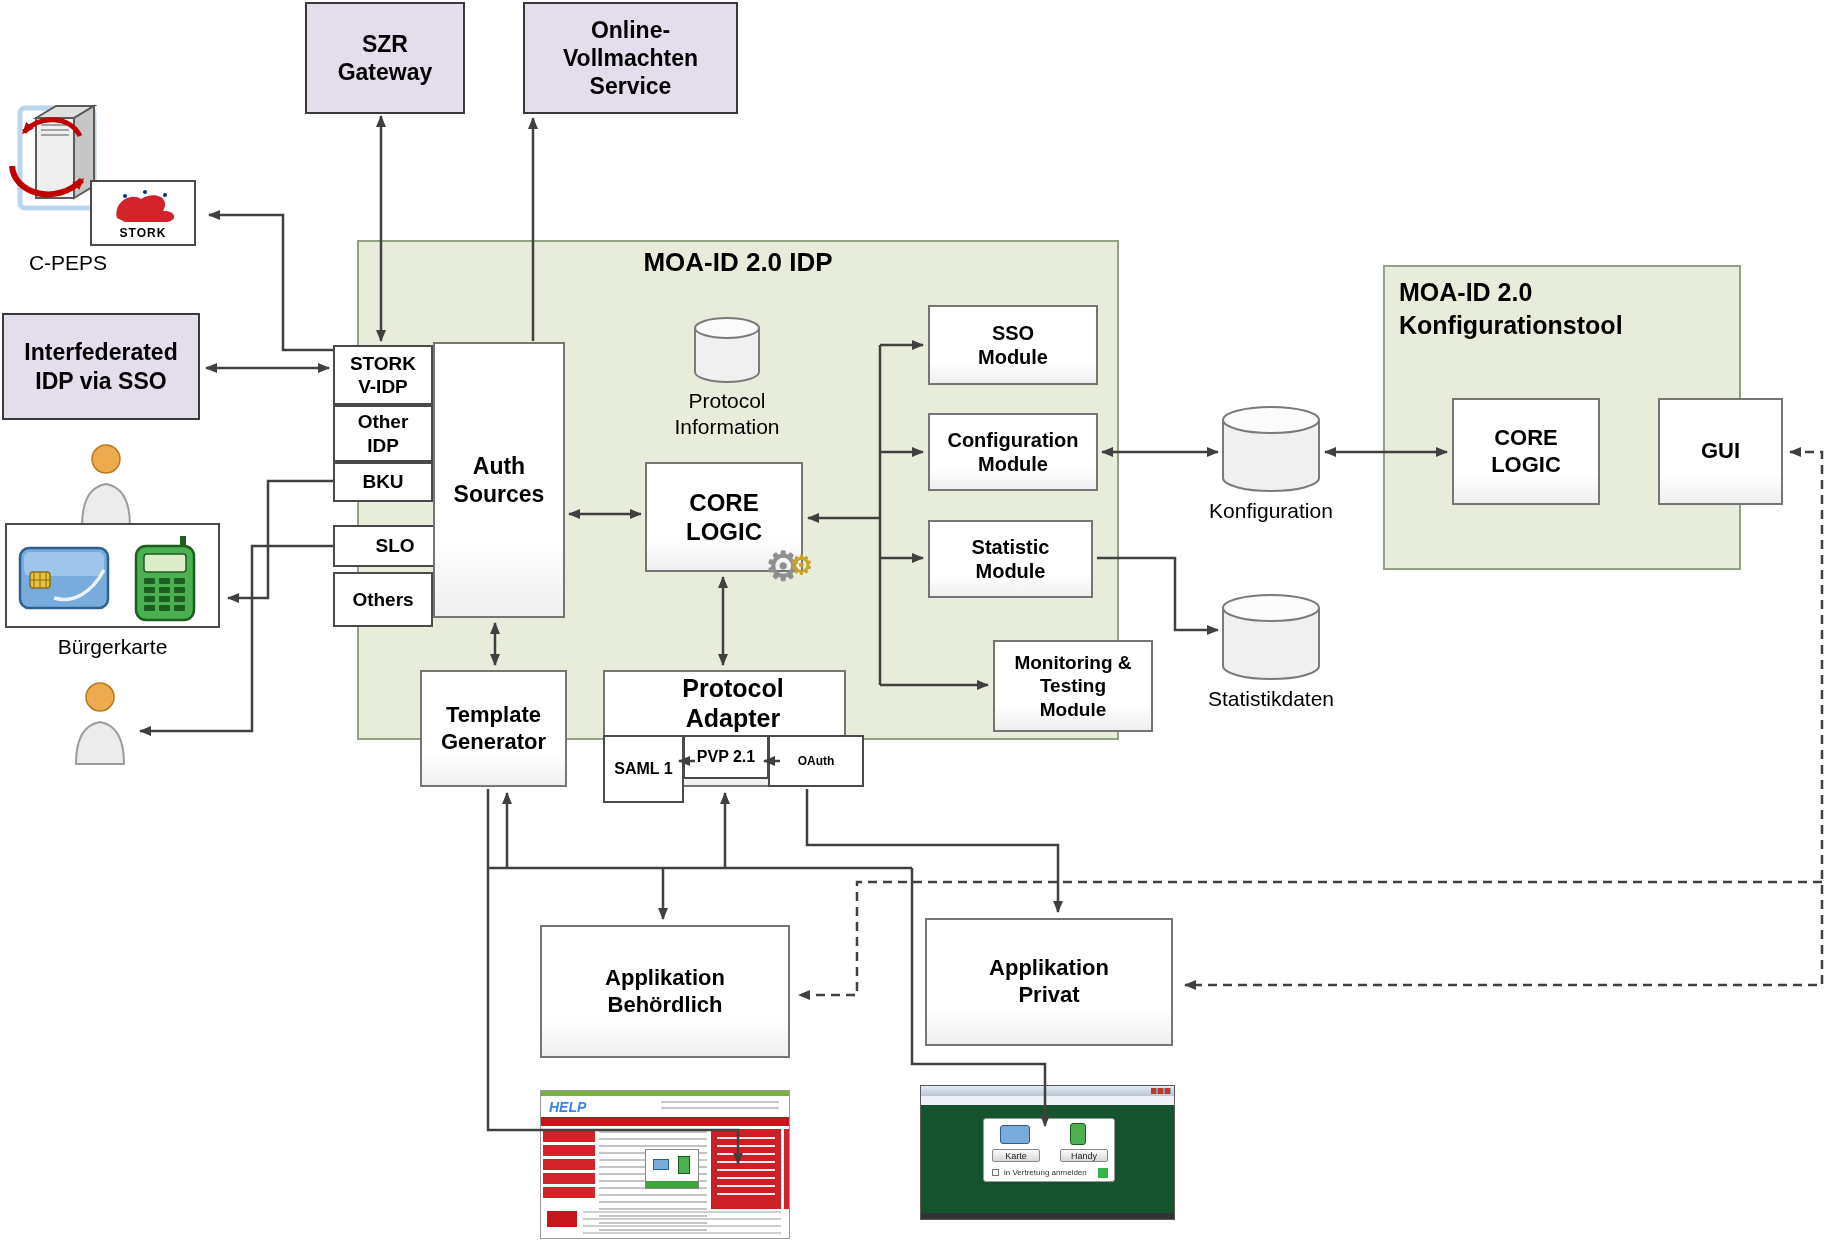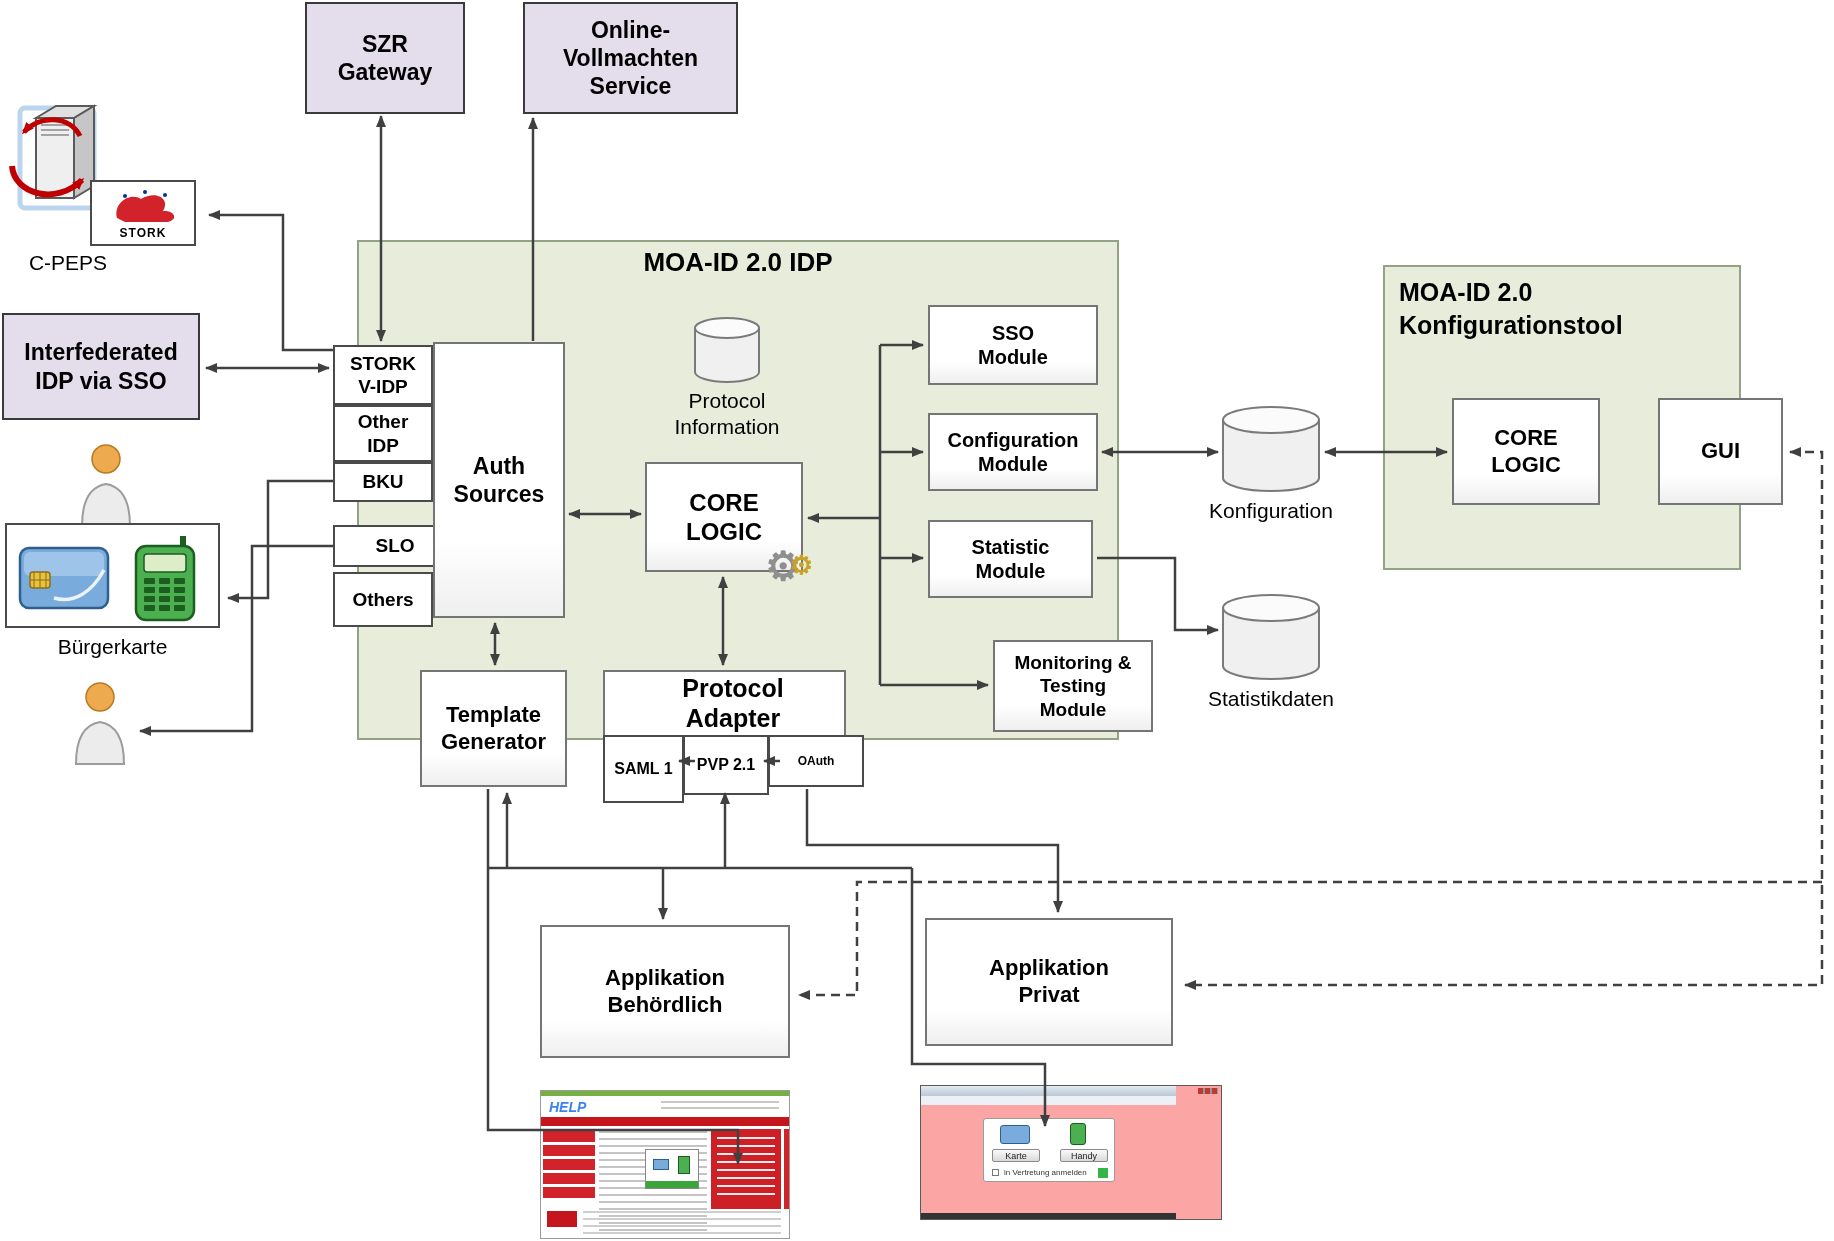--- a/index.html
+++ b/index.html
@@ -136,21 +136,21 @@
   <div class="box white b" style="left:993px;top:640px;width:160px;height:92px;font-size:19px">Monitoring &amp;
 Testing
 Module</div>
 
   <div class="box white b" style="left:420px;top:670px;width:147px;height:117px;font-size:22px">Template
 Generator</div>
   <div class="abs white" style="left:603px;top:670px;width:243px;height:117px"></div>
   <div class="box b" style="left:603px;top:674px;width:260px;height:58px;font-size:25px">Protocol
 Adapter</div>
   <div class="box darkb b" style="left:603px;top:735px;width:81px;height:68px;font-size:16px">SAML 1</div>
-  <div class="box darkb b" style="left:683px;top:735px;width:86px;height:60px;font-size:16px">PVP 2.1</div>
+  <div class="box darkb b" style="left:683px;top:735px;width:86px;height:44px;font-size:16px">PVP 2.1</div>
   <div class="box darkb b" style="left:768px;top:735px;width:96px;height:52px;font-size:12px">OAuth</div>
 
   <div class="box white b" style="left:1452px;top:398px;width:148px;height:107px;font-size:22px">CORE
 LOGIC</div>
   <div class="box white b" style="left:1658px;top:398px;width:125px;height:107px;font-size:22px">GUI</div>
 
   <div class="lbl" style="left:1181px;top:498px;width:180px;font-size:21px;font-weight:500">Konfiguration</div>
   <div class="lbl" style="left:1181px;top:686px;width:180px;font-size:21px;font-weight:500">Statistikdaten</div>
 
   <div class="box white b" style="left:540px;top:925px;width:250px;height:133px;font-size:22px">Applikation
@@ -171,21 +171,21 @@
     <div class="abs" style="left:243px;top:38px;width:7px;height:80px;background:#D2232A"></div>
     <div class="abs" style="left:104px;top:58px;width:54px;height:40px;background:#fff;border:1px solid #888">
       <div class="abs" style="left:7px;top:9px;width:16px;height:11px;background:#79ACDC;border:1px solid #2F5F8F"></div>
       <div class="abs" style="left:32px;top:6px;width:12px;height:18px;background:#4CAF50;border:1px solid #1B5E20"></div>
       <div class="abs" style="left:0;bottom:0;width:100%;height:7px;background:#3AA63A"></div>
     </div>
     <div class="abs" style="left:6px;top:120px;width:30px;height:16px;background:#C4161C"></div>
     <div class="abs" style="left:42px;top:120px;width:198px;height:24px;background:repeating-linear-gradient(180deg,#cfcfcf 0 2px,transparent 2px 7px)"></div>
   </div>
 
-  <div class="abs" style="left:920px;top:1085px;width:302px;height:135px;background:#fca5a5;border:1px solid #5a5a5a;overflow:hidden">
+  <div class="abs" style="left:920px;top:1085px;width:255px;height:135px;background:#14532d;border:1px solid #5a5a5a;overflow:hidden">
     <div class="abs" style="left:0;top:0;width:255px;height:10px;background:linear-gradient(180deg,#E3EAF2,#B9C7D6)"></div>
     <div class="abs" style="right:3px;top:2px;width:20px;height:6px;background:repeating-linear-gradient(90deg,#c0392b 0 5px,#8a9bb0 5px 7px)"></div>
     <div class="abs" style="left:0;top:10px;width:255px;height:9px;background:#EDF1F5"></div>
     <div class="abs" style="left:62px;top:32px;width:132px;height:64px;background:#fff;border:1px solid #9a9a9a;border-radius:3px">
       <div class="abs" style="left:16px;top:6px;width:30px;height:19px;background:#79ACDC;border:1px solid #2F5F8F;border-radius:3px"></div>
       <div class="abs" style="left:86px;top:4px;width:16px;height:22px;background:#4CAF50;border:1px solid #1B5E20;border-radius:3px"></div>
       <div class="abs karte-btn" style="left:8px;top:30px;width:48px;height:13px">Karte</div>
       <div class="abs karte-btn" style="left:76px;top:30px;width:48px;height:13px">Handy</div>
       <div class="abs" style="left:8px;top:48px;width:116px;height:12px">
         <span class="abs" style="left:0;top:2px;width:7px;height:7px;border:1px solid #777;background:#fff;display:block"></span>

